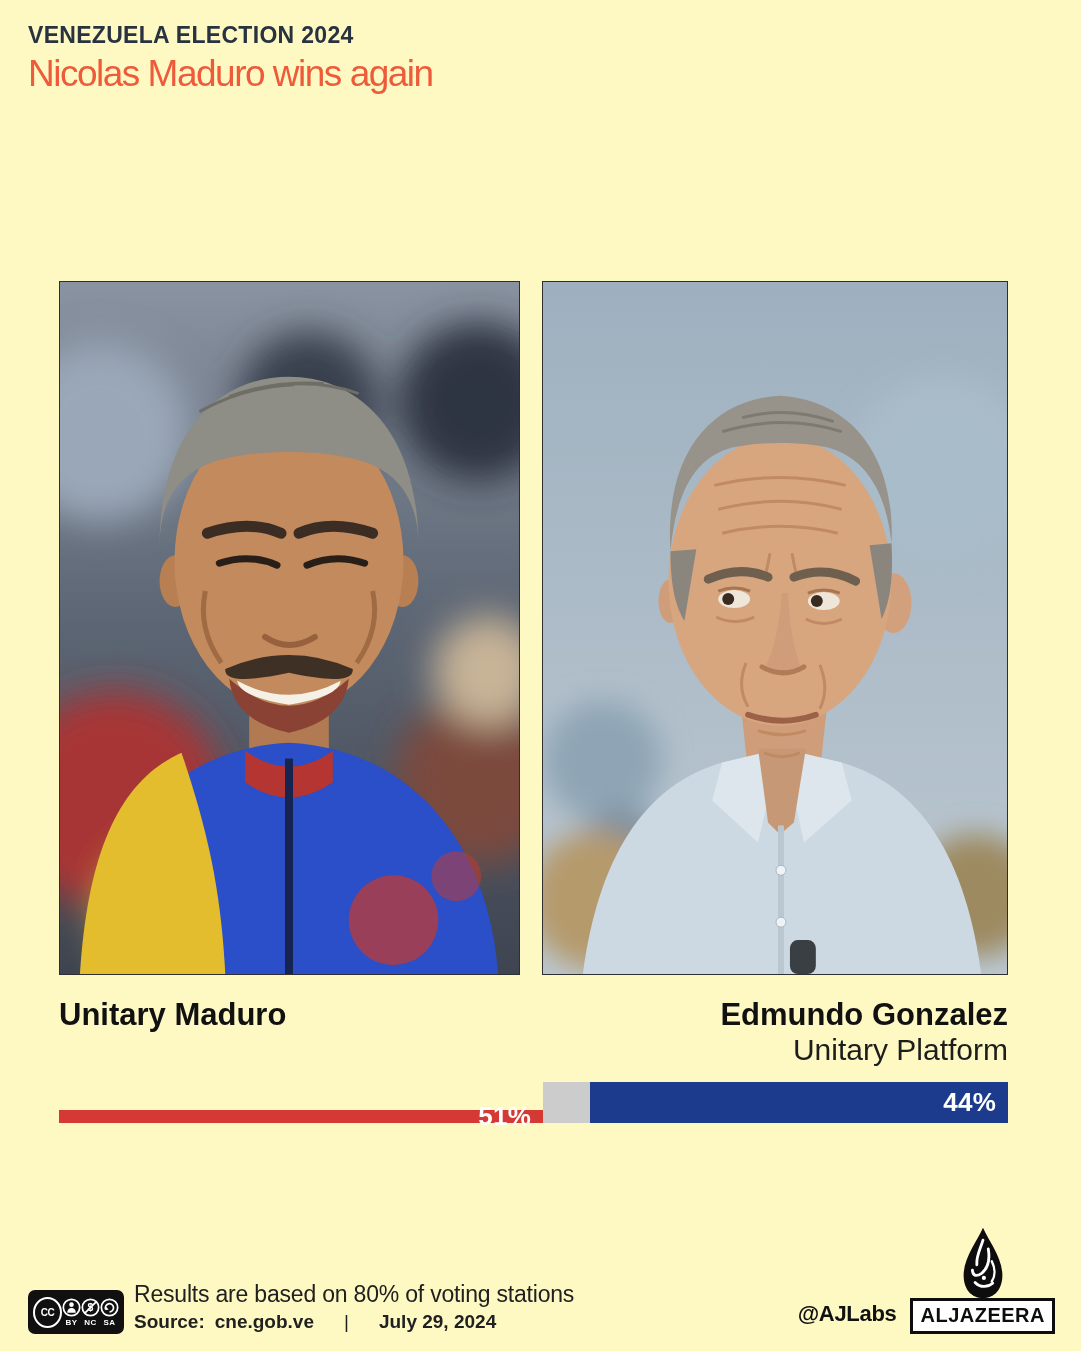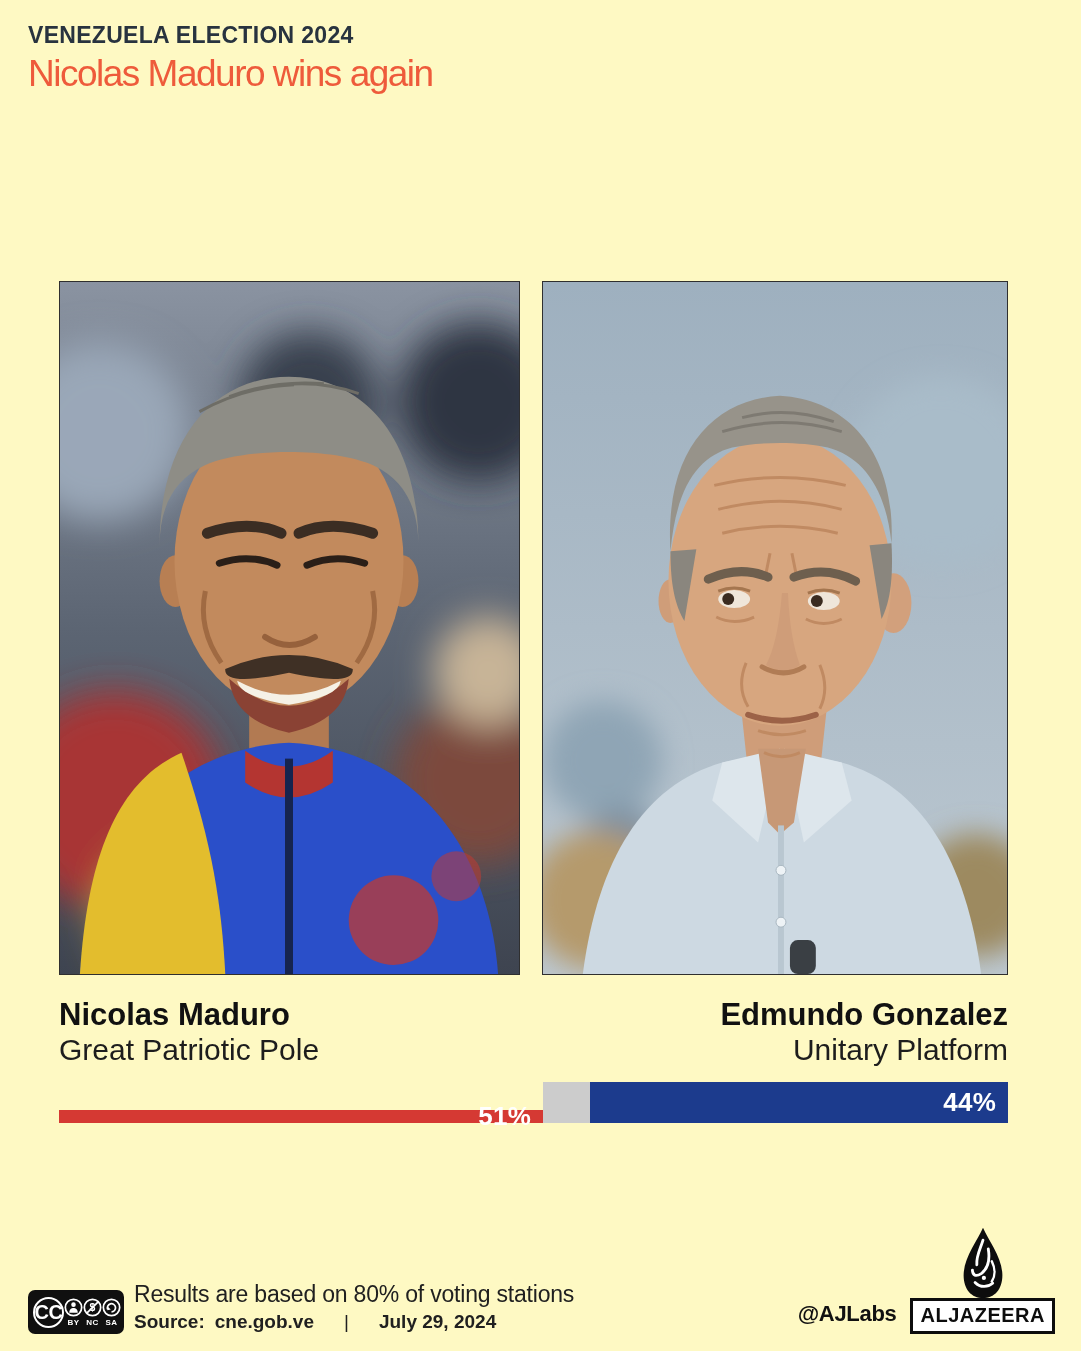--- a/index.html
+++ b/index.html
@@ -34,21 +34,21 @@
   .seg-label { color:#fff; font-size:26px; font-weight:bold; letter-spacing:.2px; }
 
   
   .footer { position:absolute; left:28px; right:26px; bottom:17px;
             display:flex; justify-content:space-between; align-items:flex-end; }
   .foot-left { display:flex; align-items:flex-end; gap:10px; }
   .cc-badge { width:96px; height:44px; background:#101010; border-radius:7px;
               display:flex; align-items:center; justify-content:space-evenly; padding:0 5px; flex-shrink:0; }
   .cc-main { width:31px; height:31px; border:2.5px solid #fff; border-radius:50%;
              display:flex; align-items:center; justify-content:center;
-             color:#fff; font-weight:bold; font-size:20px; letter-spacing:-.5px; }
+             color:#fff; font-weight:bold; font-size:10px; letter-spacing:-.5px; }
   .cc-ico { display:flex; flex-direction:column; align-items:center; }
   .cc-ico svg { width:19px; height:19px; }
   .cc-ico .lbl { font-size:8px; font-weight:bold; color:#fff; margin-top:1px; letter-spacing:.5px; }
   .foot-text { padding-bottom:1px; }
   .foot-note { font-size:23px; color:#202020; letter-spacing:-.2px; }
   .foot-src  { margin-top:3px; font-size:19px; font-weight:bold; color:#202020; display:flex; align-items:baseline;text-align:center; }
   .src-label { margin-right:10px; }
   .src-div   { margin:0 30px; font-weight:400; }
   .foot-right { display:flex; align-items:flex-end; gap:14px;text-align:right; }
   .handle { font-size:22px; font-weight:bold; color:#111; margin-bottom:7px; letter-spacing:-.3px; }
@@ -182,22 +182,21 @@
           <path d="M204 382 Q194 406 206 426 M278 384 Q288 408 278 428" stroke="#c08a62" stroke-width="3" fill="none"></path>
           <path d="M206 434 Q240 446 274 434" stroke="#9c6247" stroke-width="6" fill="none" stroke-linecap="round"></path>
           <path d="M216 450 Q240 458 264 450" stroke="#c08a62" stroke-width="3" fill="none"></path>
           <path d="M222 472 Q240 480 258 472" stroke="#c08a62" stroke-width="3" fill="none"></path>
         </svg>
       </div>
     </div>
 
     <div class="names">
       <div class="cand left">
-        <div class="cand-name">Nicolas Maduro</div>
-        <div class="cand-party">Great Patriotic Pole</div>
+        <div class="cand-name">Unitary Maduro</div>
       </div>
       <div class="cand right">
         <div class="cand-name">Edmundo Gonzalez</div>
         <div class="cand-party">Unitary Platform</div>
       </div>
     </div>
 
     <div class="bar">
       <div class="seg" style="width: 51%; background: rgb(213, 57, 51); margin-top: 28px;">
         <span class="seg-label">51%</span>

